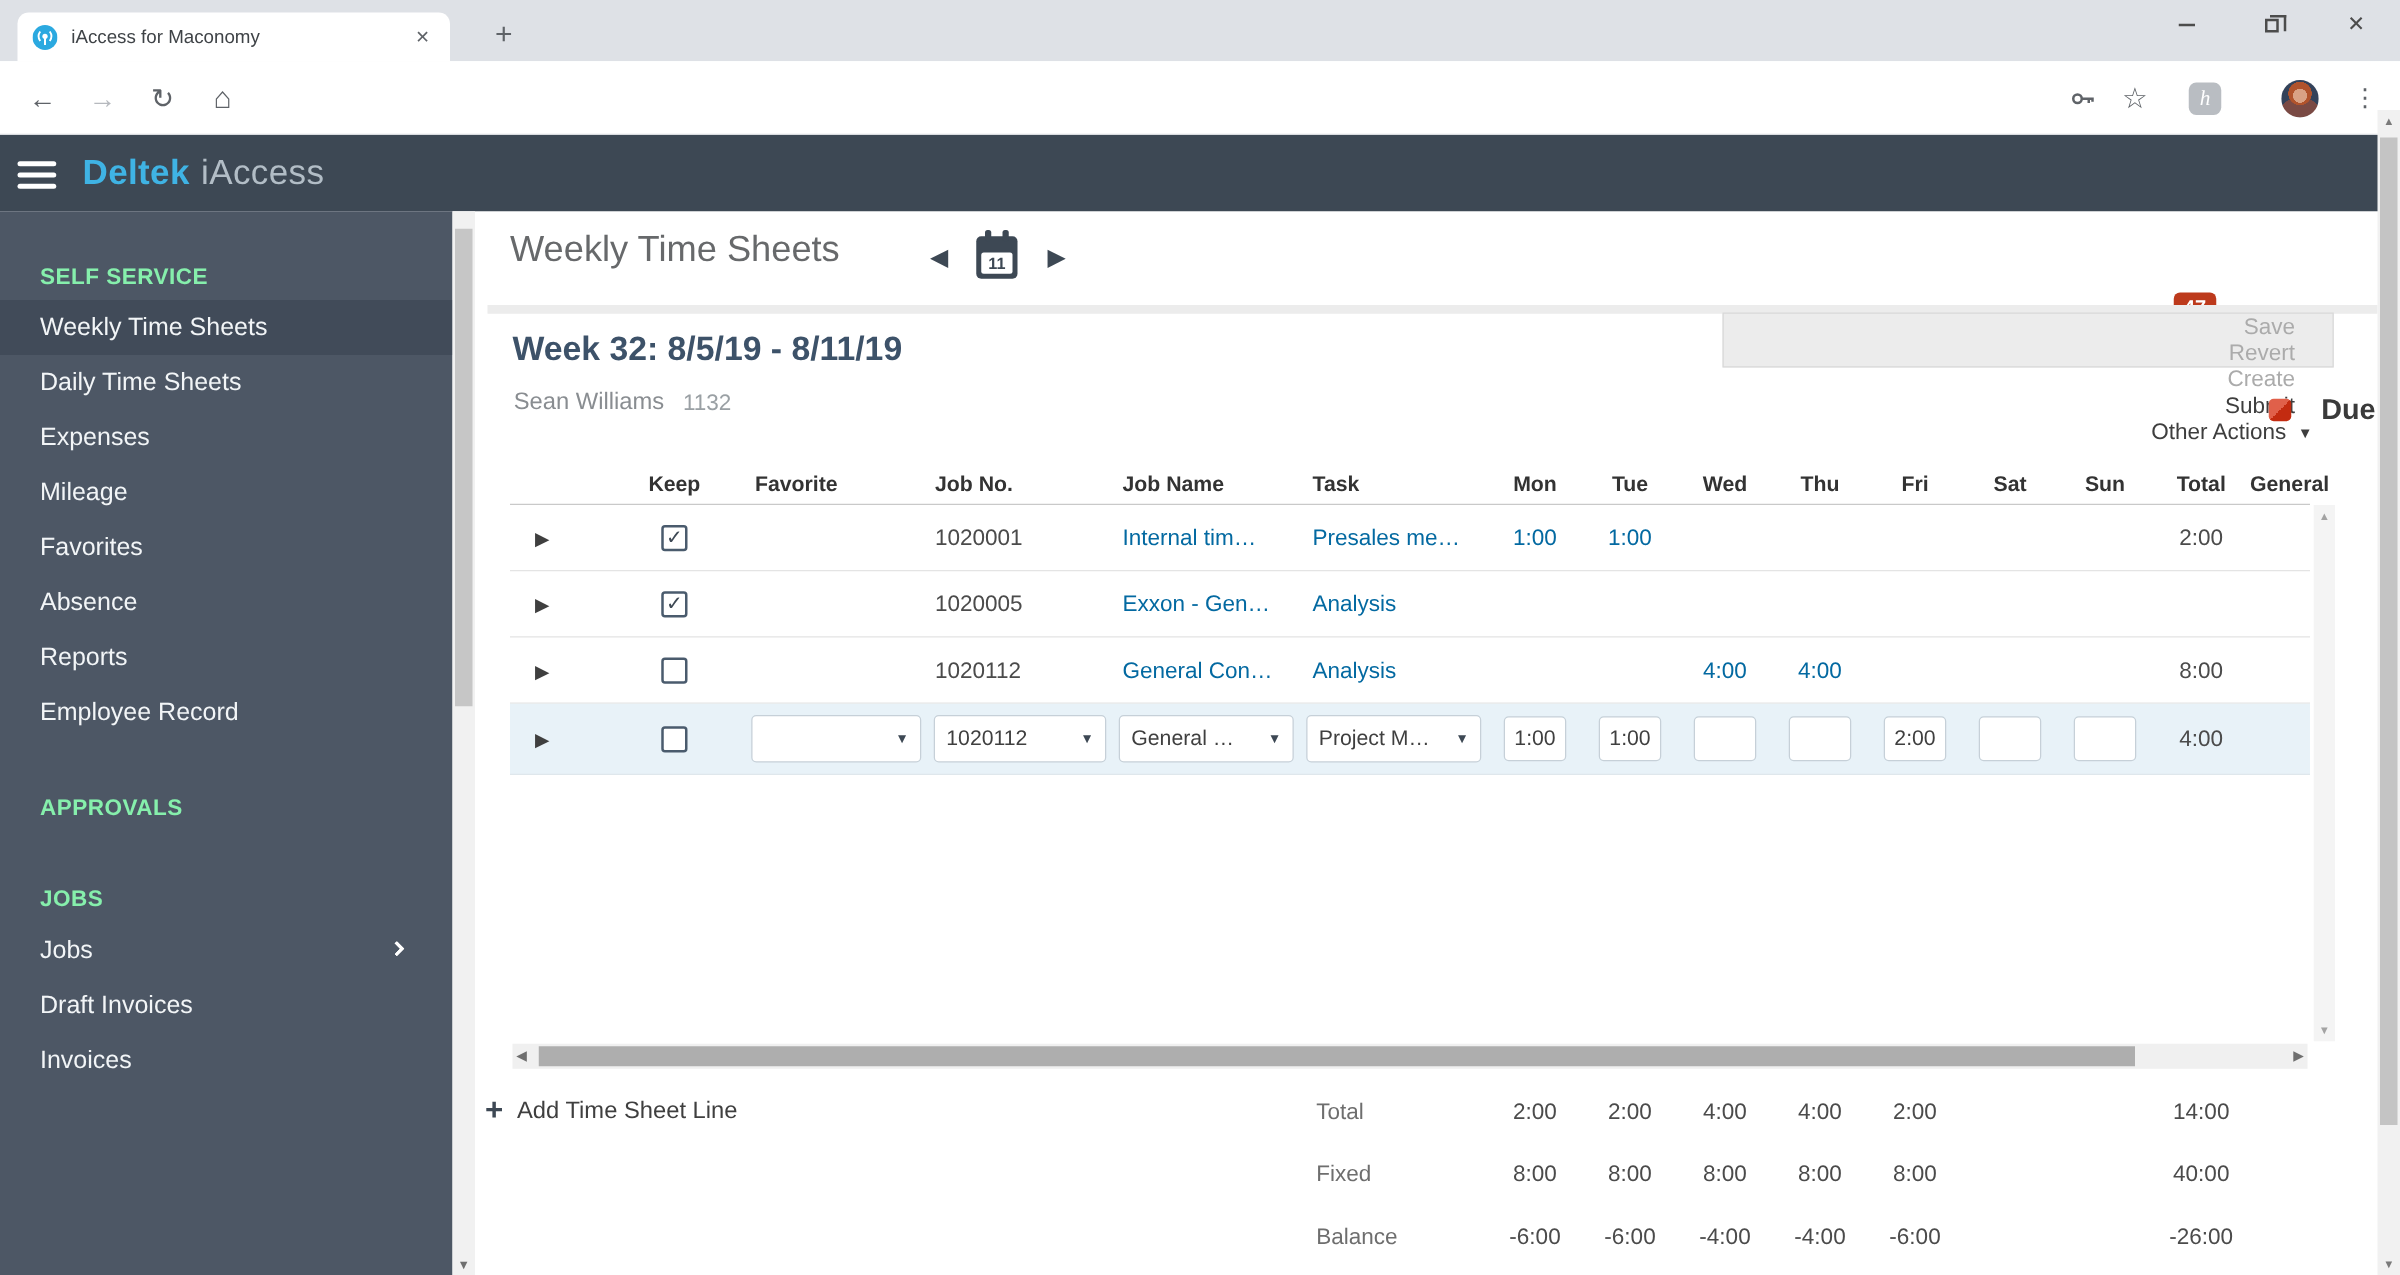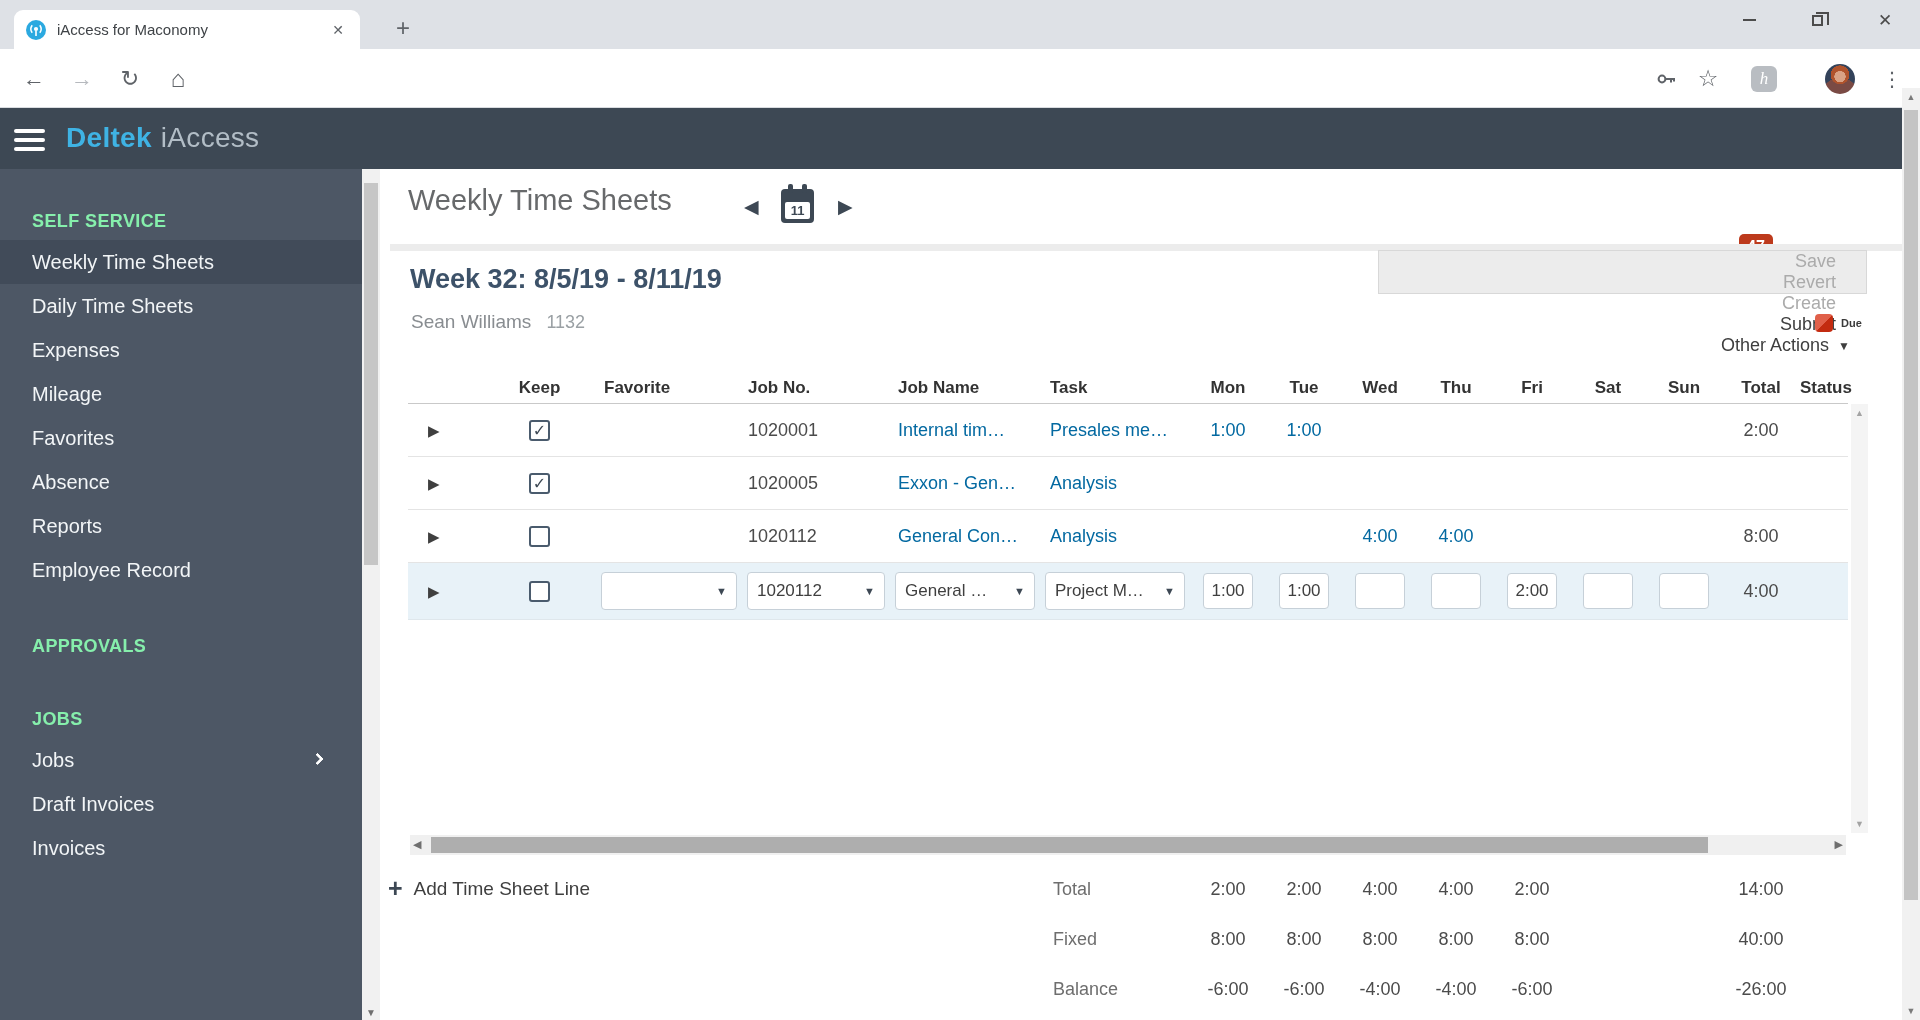--- a/index.html
+++ b/index.html
@@ -84,21 +84,21 @@
   .oa-caret { font-size:12px; color:#3e3e3e; margin-left:9px; }
   .other-actions { display:flex; align-items:center; padding:0 0 0 14px; }
   
   .week-title { position:absolute; left:410px; top:264px; font-size:27px; font-weight:bold; color:#3d5269; }
   .emp-row { position:absolute; left:411px; top:311px; display:flex; align-items:center; }
   .emp-name { font-size:19px; color:#898d91; }
   .emp-no { font-size:18px; color:#9aa0a4; margin-left:15px; }
   .due-wrap { position:absolute; left:1815px; top:314px; display:flex; align-items:center; }
   .due-badge { width:18px; height:18px; border-radius:4px;
                background:linear-gradient(135deg,#e0604a 0 50%,#c32b10 50% 100%); }
-  .due-label { font-size:11px; font-weight:bold; color:#3a3a3a; margin-left:8px; }
+  .due-label { font-size:23px; font-weight:bold; color:#3a3a3a; margin-left:24px; }
   
   .tbl { position:absolute; left:408px; top:372px; width:1440px; }
   .thead { display:grid; grid-template-columns:var(--cols); height:32px; align-items:center;
            font-size:17px; font-weight:bold; color:#333; border-bottom:1px solid #c9c9c9; }
   .thead .hc { text-align:center; }
   .thead .hl { text-align:left; }
   .hl.pk { text-align:center; }
   .hl.pf { padding-left:8px; }
   .hl.pj { padding-left:6px; }
   .hl.pn { padding-left:8px; }
@@ -286,21 +286,21 @@
       <div class="hl pn">Job Name</div>
       <div class="hl pt">Task</div>
       <div class="hc">Mon</div>
       <div class="hc">Tue</div>
       <div class="hc">Wed</div>
       <div class="hc">Thu</div>
       <div class="hc">Fri</div>
       <div class="hc">Sat</div>
       <div class="hc">Sun</div>
       <div class="hc">Total</div>
-      <div class="hc">Status</div>
+      <div class="hc">General</div>
     </div>
 
     <div class="trow">
       <div><span class="tri">▶</span></div>
       <div>
           <span class="cb checked"></span>
         </div>
       <div></div>
       <div class="cell-job">1020001</div>
       <div class="cell-name"><span class="lnk">Internal tim…</span></div>

